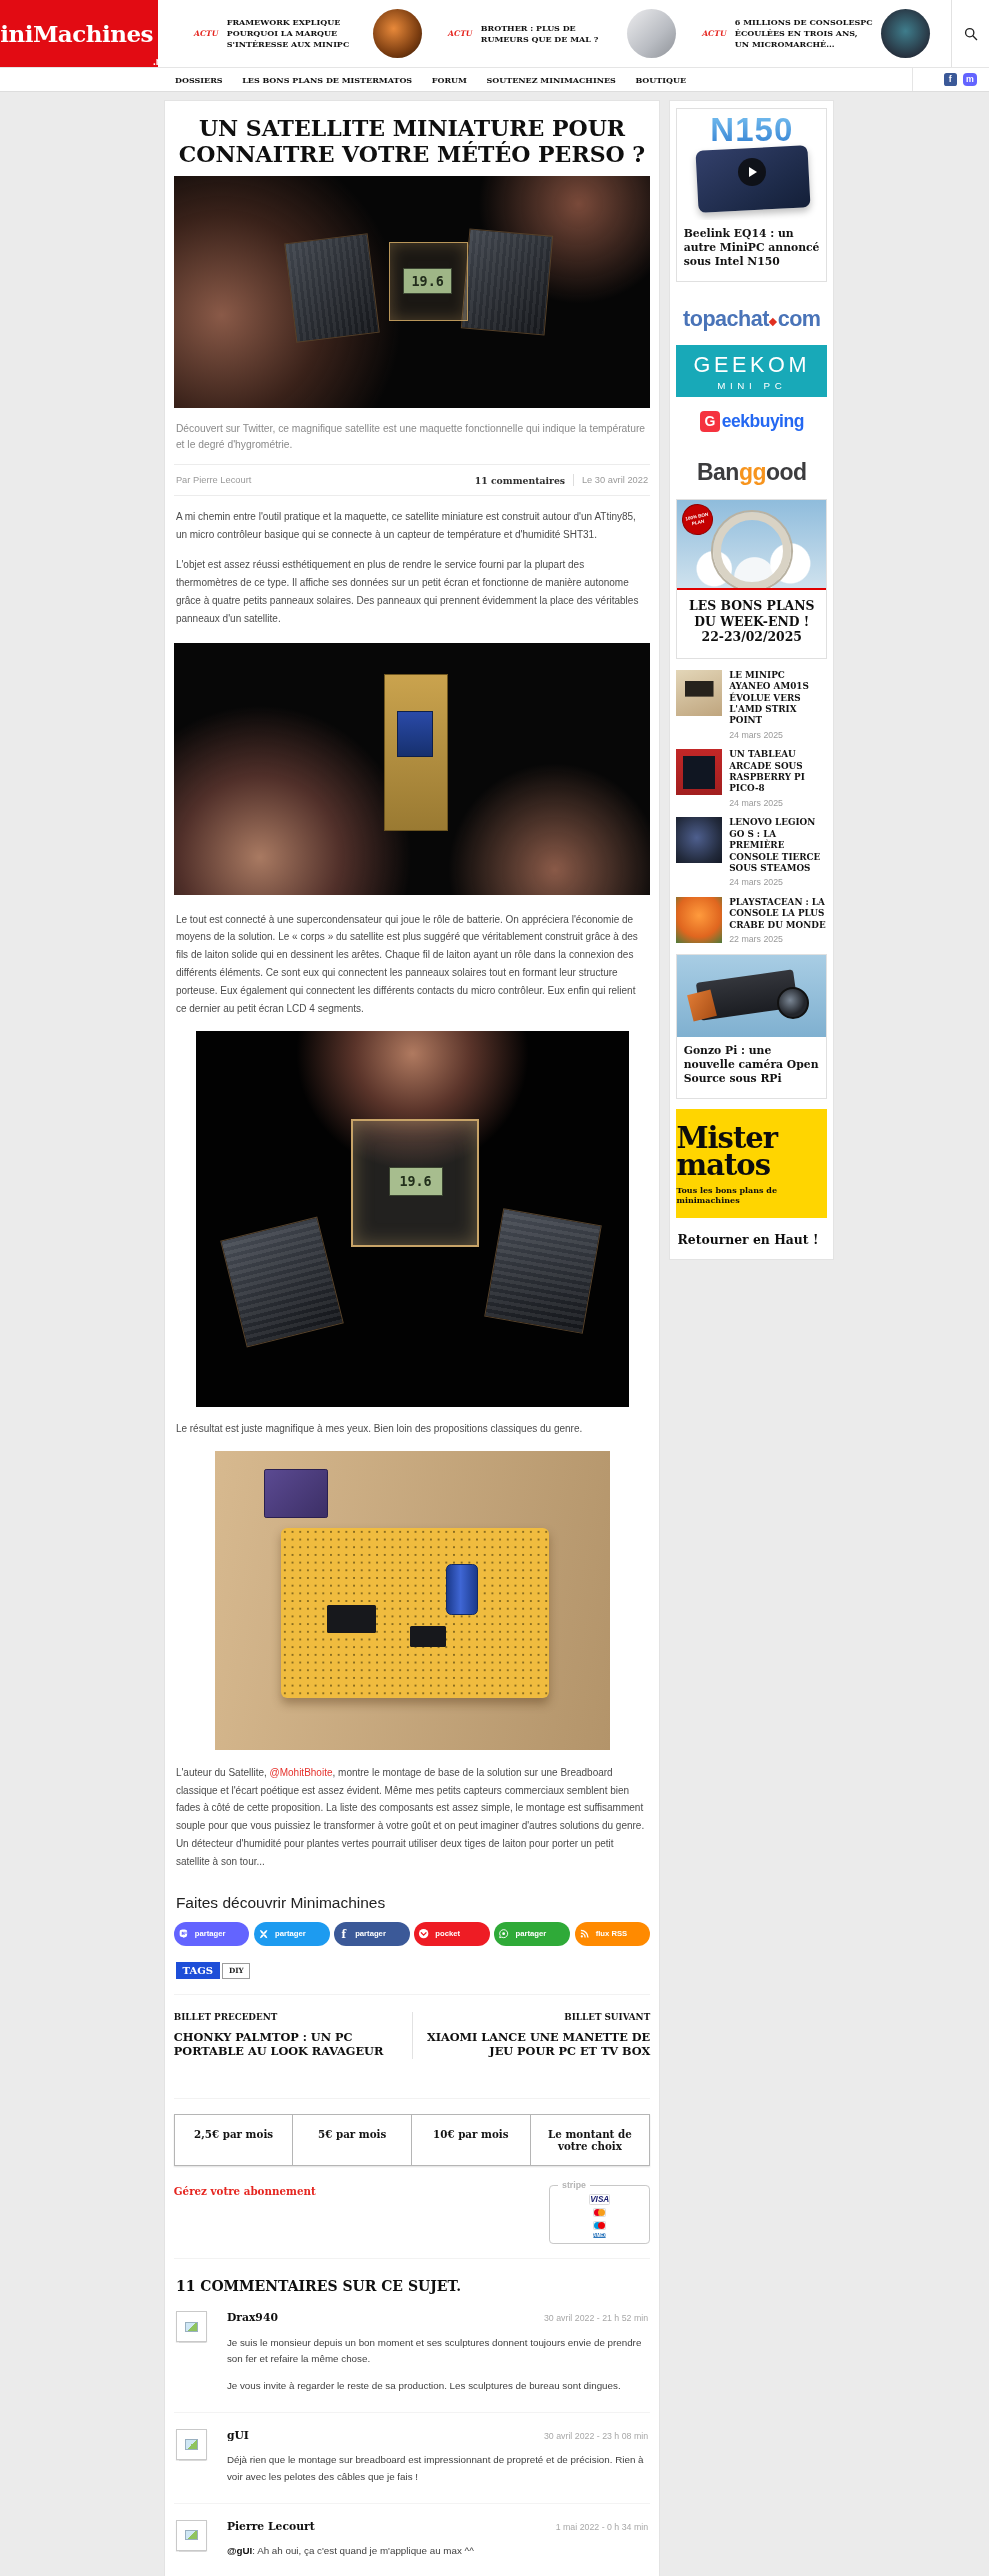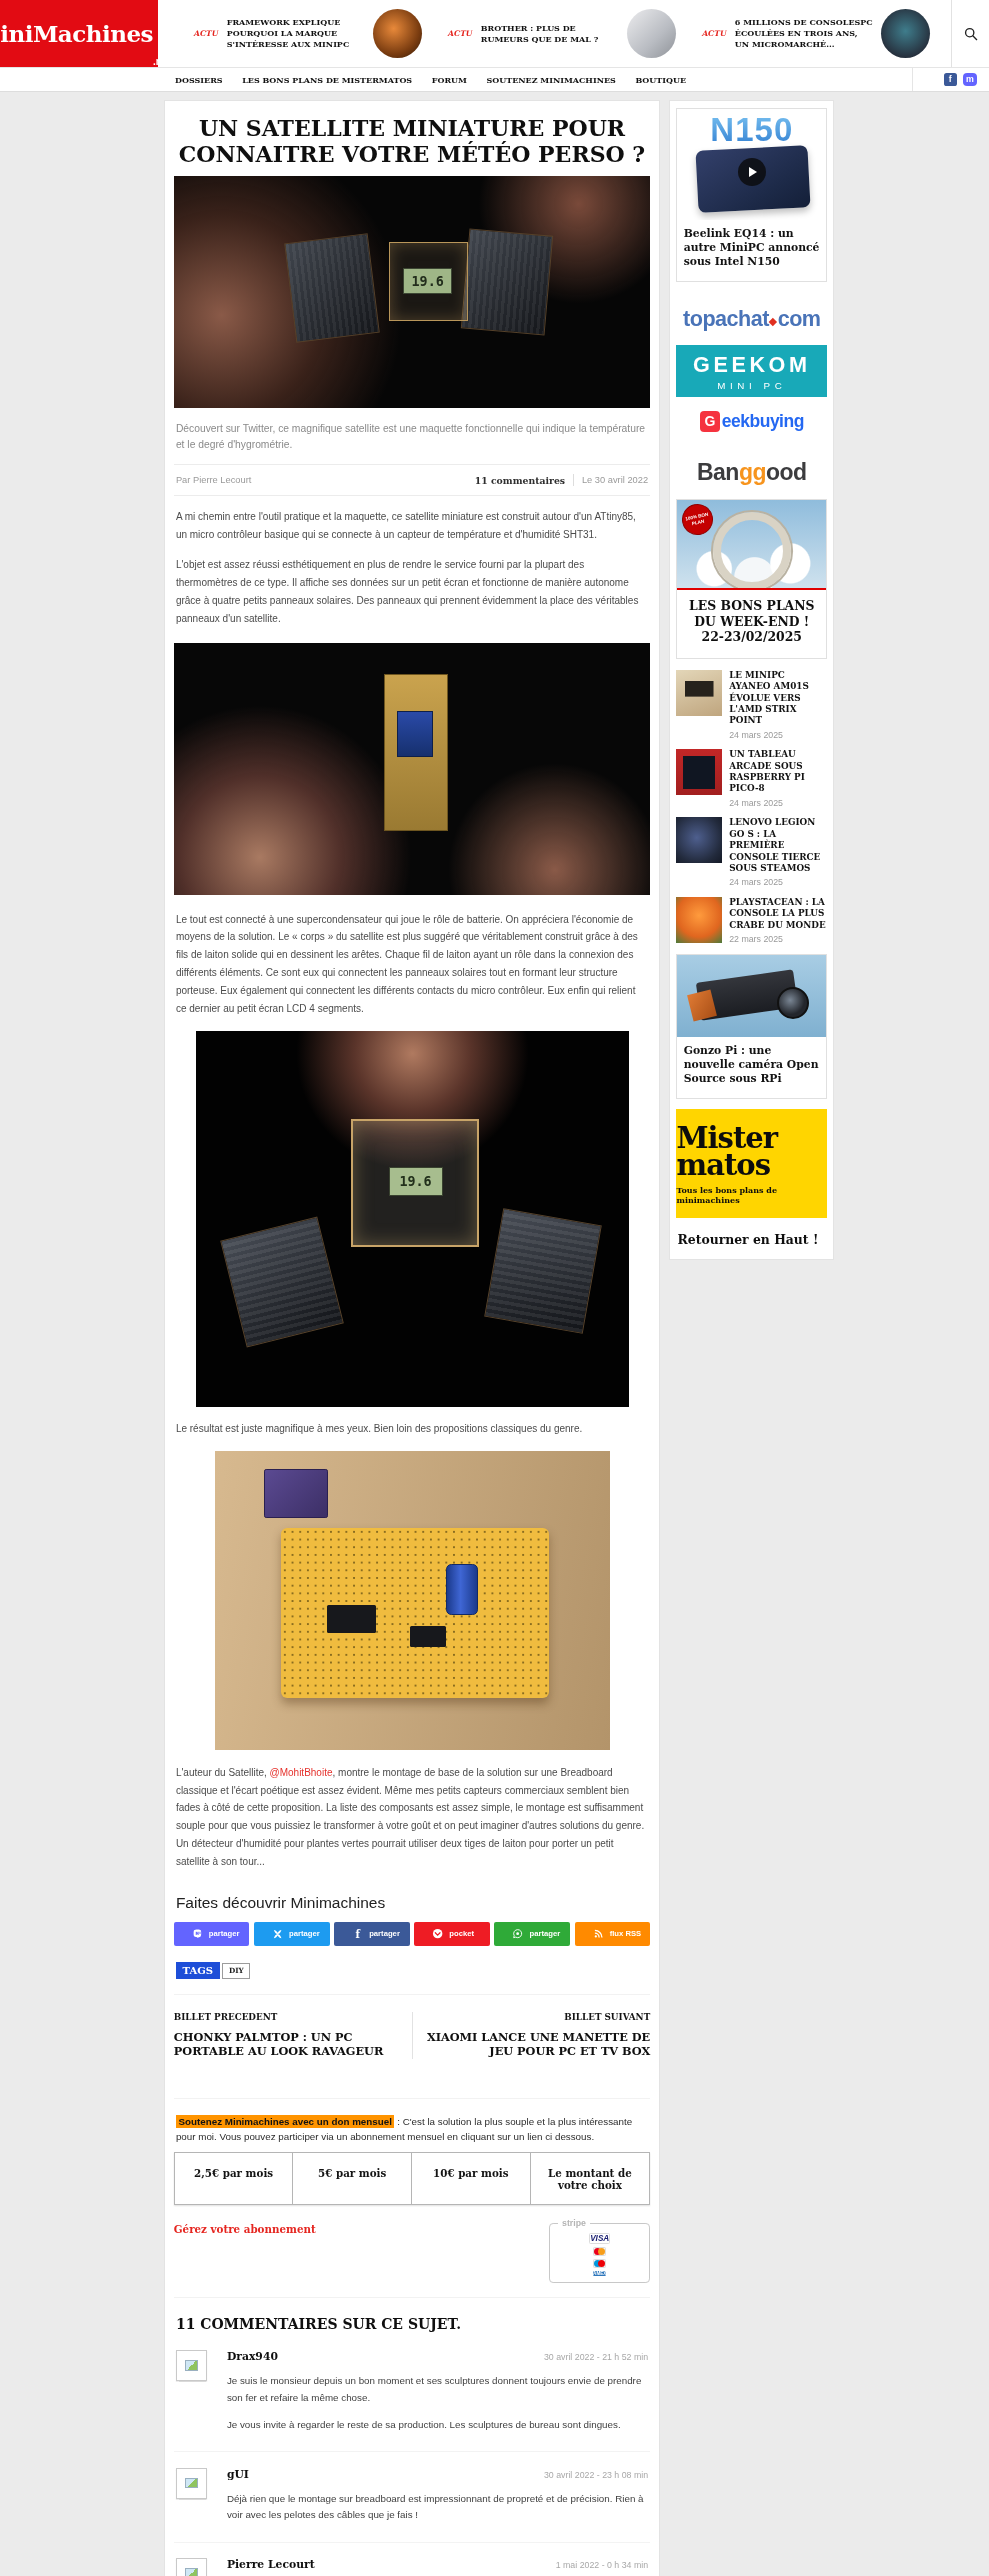--- a/index.html
+++ b/index.html
@@ -58,21 +58,21 @@
   .mod{position:absolute;left:49px;top:17.5px;width:62px;height:47px;background:linear-gradient(135deg,#5b4a92,#3c2f66);border:1px solid #2a2050;border-radius:2.1px;}
   .caption{font-size:10.3px;line-height:1.55;color:#8a8a8a;padding:12.4px 2.1px 11.3px;}
   .byline{display:flex;align-items:center;border-top:0.5px solid #ececec;border-bottom:0.5px solid #ececec;padding:8.8px 2.1px;font-size:9.3px;color:#9a9a9a;}
   .byline .right{margin-left:auto;display:flex;align-items:center;gap:8.2px;}
   .cmt-count{font-family:"DejaVu Serif",serif;font-weight:bold;color:#2e2e2e;}
   .vdiv{width:0.5px;height:12.4px;background:#ddd;}
   .a-p{font-size:10px;line-height:1.78;color:#4b4b4b;margin:12.4px 2.1px;}
   .red-link{color:#e5322d;cursor:pointer;}
   .share-h{font-size:15.5px;font-weight:normal;color:#222;margin:24px 2.1px 9.3px;}
   .share-row{display:flex;gap:4.6px;}
-  .share-btn{flex:1;height:24px;border-radius:2px;color:#fff;display:flex;align-items:center;padding-left:18px;gap:5.7px;font-weight:bold;font-size:7.7px;cursor:pointer;}
+  .share-btn{flex:1;height:24px;border-radius:12px;color:#fff;display:flex;align-items:center;padding-left:4px;gap:5.7px;font-weight:bold;font-size:7.7px;cursor:pointer;}
   .share-ic{width:11.3px;height:11.3px;display:flex;align-items:center;justify-content:center;flex:none;}
   .tags-row{display:flex;align-items:center;margin:16.5px 2.1px 3.1px;}
   .tag-label{background:#1d4ed8;color:#fff;font-family:"DejaVu Serif",serif;font-weight:bold;font-size:10px;padding:3.1px 6.7px;}
   .tag-item{border:0.5px solid #9c9c9c;color:#1d1d1d;font-family:"DejaVu Serif",serif;font-weight:bold;font-size:7.2px;padding:2.6px 5.7px;margin-left:2.6px;background:#fff;cursor:pointer;}
   .hr{border:none;border-top:1px solid #f2f2f2;margin:14.4px 0;}
   .prevnext{display:flex;padding:3.1px 0 25px;}
   .pn{flex:1;}
   .pn-r{border-left:0.5px solid #e2e2e2;text-align:right;padding-left:12.4px;}
   .pn-l{padding-right:12.4px;}
   .pn-label{font-family:"DejaVu Serif",serif;font-weight:bold;font-size:8.8px;color:#141414;}
@@ -116,21 +116,21 @@
   .n150-img{height:111px;position:relative;overflow:hidden;background:#fff;}
   .n150-txt{position:absolute;top:2.1px;left:0;right:0;text-align:center;font-weight:bold;font-size:33px;letter-spacing:1px;color:#4aa7e8;background:linear-gradient(#7cc4f2,#2e7cd0);-webkit-background-clip:text;background-clip:text;-webkit-text-fill-color:transparent;}
   .n150-box{position:absolute;left:19.6px;top:39px;width:112px;height:62px;border-radius:7.2px;background:linear-gradient(150deg,#33406b,#1c2947 70%,#141f38);transform:rotate(-3deg);box-shadow:0 4.1px 7.2px rgba(0,0,0,.25);}
   .playbtn{position:absolute;left:50%;top:49px;transform:translateX(-50%);width:28px;height:28px;border-radius:50%;background:rgba(10,10,10,.8);display:flex;align-items:center;justify-content:center;cursor:pointer;}
   .playbtn i{width:0;height:0;border-left:8.2px solid #fff;border-top:5.2px solid transparent;border-bottom:5.2px solid transparent;margin-left:2.6px;}
   .side-card-title{font-family:"DejaVu Serif",serif;font-weight:bold;font-size:10.8px;line-height:1.3;color:#131313;padding:6.2px 6.2px 12.4px;cursor:pointer;}
   .partner{display:flex;align-items:center;justify-content:center;padding:13.4px 0;cursor:pointer;}
   .topachat{font-weight:bold;font-size:21.6px;color:#4a74b8;letter-spacing:-0.5px;}
   .diamond{display:inline-block;width:5.7px;height:5.7px;background:#e03020;transform:rotate(45deg);margin:0 1.5px 1px;}
   .geekom{height:52px;display:flex;flex-direction:column;align-items:center;justify-content:center;background:#18a9b8;color:#fff;margin-bottom:0;cursor:pointer;}
-  .geekom-t{font-weight:bold;font-size:21.6px;letter-spacing:3.6px;}
+  .geekom-t{font-weight:normal;font-size:21.6px;letter-spacing:3.6px;}
   .geekom-s{font-size:9.8px;letter-spacing:4.6px;margin-top:2.1px;}
   .gb-bag{width:20.6px;height:21.6px;background:#f5333f;border-radius:4.1px;color:#fff;font-weight:bold;font-size:14px;display:flex;align-items:center;justify-content:center;margin-right:1.5px;}
   .gb-txt{color:#2468f2;font-weight:bold;font-size:17.5px;letter-spacing:-0.5px;}
   .bg-txt{font-weight:bold;font-size:23px;letter-spacing:-0.5px;color:#3c3c3e;}
   .bg-or{color:#f7941d;}
   .bp-img{height:88px;position:relative;overflow:hidden;border-bottom:2.1px solid #e00000;background:radial-gradient(circle at 25% 78%,#fff 0 13%,rgba(255,255,255,0) 14%),radial-gradient(circle at 76% 72%,#fff 0 15%,rgba(255,255,255,0) 16%),radial-gradient(circle at 52% 88%,#f4f7f9 0 18%,rgba(255,255,255,0) 19%),linear-gradient(#8fbcdc,#cfe2ee);}
   .bp-arch{position:absolute;left:50%;top:11.3px;transform:translateX(-50%);width:62px;height:62px;border-radius:50%;border:8.2px solid #d9d3c5;box-shadow:0 0 0 2.1px #b9b2a2;}
   .bp-badge{position:absolute;top:4.1px;left:4.1px;width:31px;height:31px;border-radius:50%;background:#c40000;border:1px solid #8e0000;color:#fff;font-weight:bold;font-size:4.6px;text-align:center;display:flex;align-items:center;justify-content:center;transform:rotate(-12deg);padding:2.1px;box-sizing:border-box;line-height:1.2;}
   .bp-title{font-family:"DejaVu Serif",serif;font-weight:bold;font-size:12.4px;line-height:1.25;text-align:center;color:#0f0f0f;padding:8.2px 5.2px 13.4px;cursor:pointer;}
   .news-item{display:flex;gap:6.7px;margin:0 0 9.3px;cursor:pointer;}
@@ -319,21 +319,20 @@
       </div>
       <div class="pn pn-r">
         <div class="pn-label">BILLET SUIVANT</div>
         <div class="pn-title">XIAOMI LANCE UNE MANETTE DE JEU POUR PC ET TV BOX</div>
       </div>
     </div>
 
     <hr class="hr">
 
     <div>
-      <p class="support-intro"><span class="hl" style="background-color: rgb(255, 148, 0);">Soutenez Minimachines avec un don mensuel</span><span> : C'est la solution la plus souple et la plus intéressante pour moi. Vous pouvez participer via un abonnement mensuel en cliquant sur un lien ci dessous.</span></p>
       <div class="plans">
         <div class="plan">2,5€ par mois</div>
         <div class="plan">5€ par mois</div>
         <div class="plan">10€ par mois</div>
         <div class="plan">Le montant de votre choix</div>
       </div>
       <div class="support-foot">
         <span class="manage" style="color: rgb(229, 38, 32);">Gérez votre abonnement</span>
         <div class="stripe-badge">
           <span class="stripe-lab">stripe</span>

